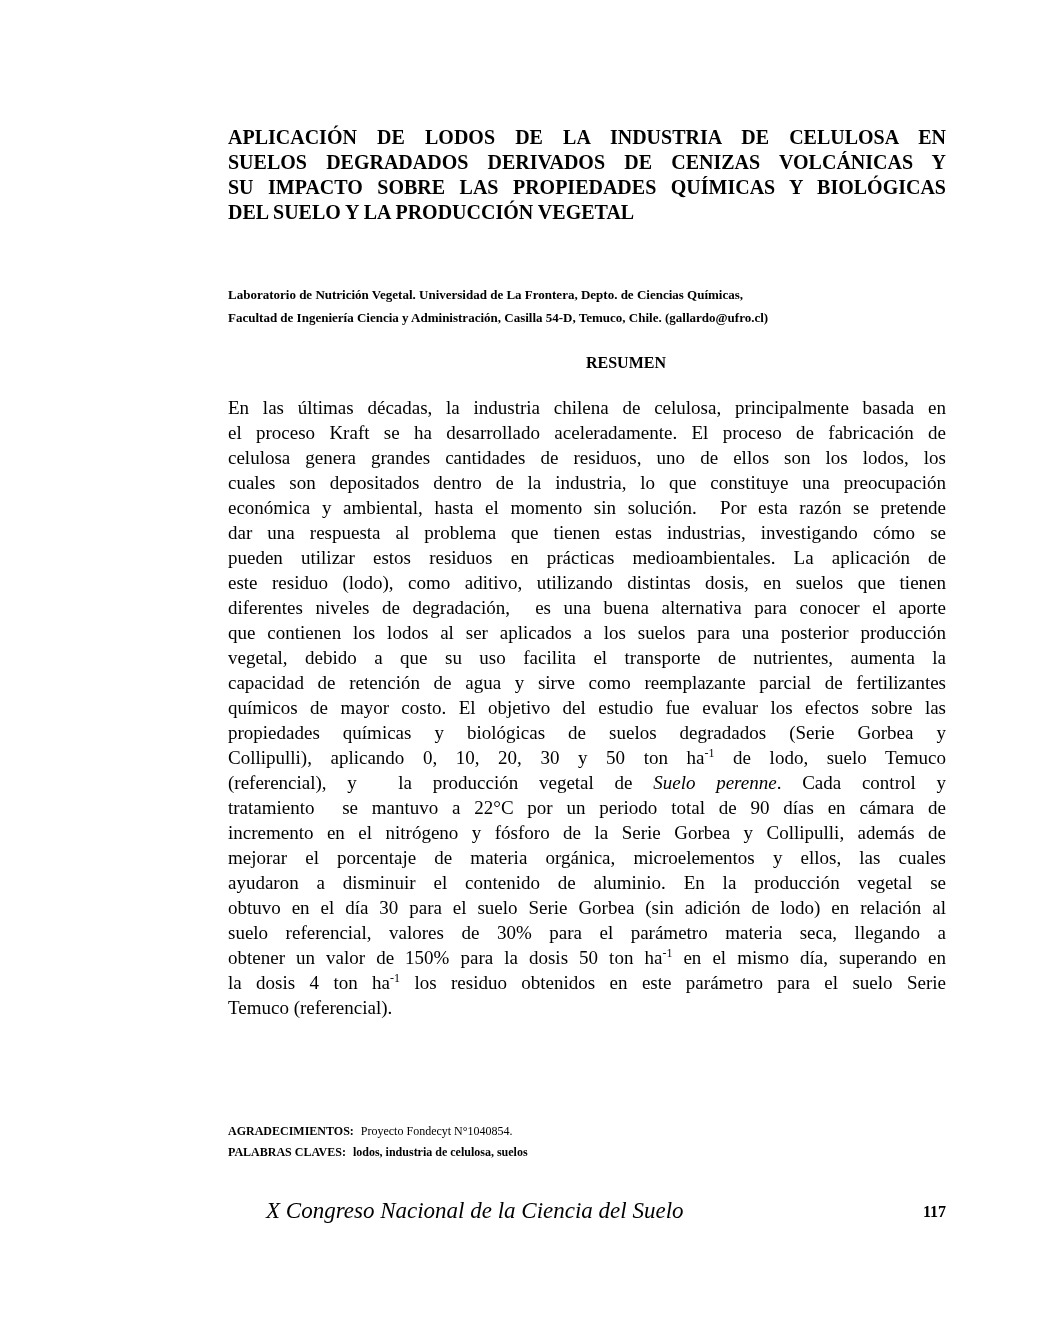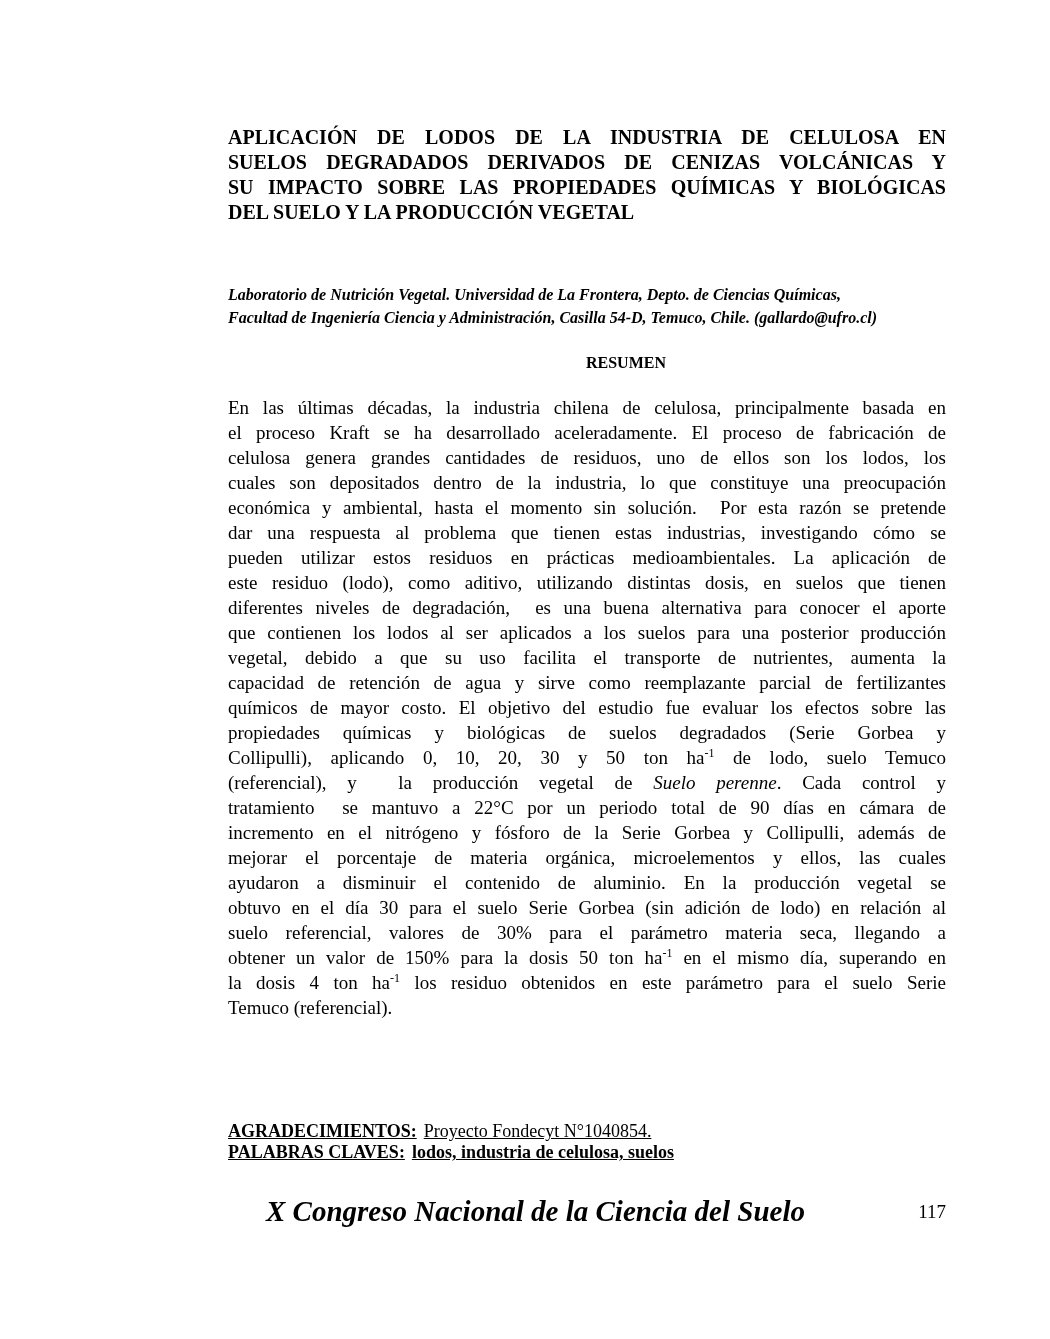--- a/index.html
+++ b/index.html
@@ -37,24 +37,23 @@
   
   .authors-block {
     top: 249px;
     font-size: 16.5px;
     line-height: 25px;
     font-weight: bold;
   }
   
   .affiliation-block { top: 283px; }
   .affiliation-line {
-    font-size: 16px;
+    font-size: 13px;
     line-height: 23px;
     font-weight: bold;
-    font-style: italic;
   }
   
   .resumen-block {
     top: 350px;
     font-size: 16px;
     line-height: 25px;
     font-weight: bold;
     text-align: center;
     padding-left: 78px;
     box-sizing: border-box;
@@ -71,43 +70,43 @@
   .seg-italic { font-style: italic; }
   .seg-sup {
     display: inline-block;
     font-size: 12px;
     line-height: 0;
     position: relative;
     top: -7px;
   }
   
   .ack-block { top: 1121px; }
-  .ack-line { font-size: 18px; line-height: 21px; text-decoration: underline; }
+  .ack-line { font-size: 12px; line-height: 21px; }
   .ack-label { font-weight: bold; }
   .ack-text { margin-left: 7px; font-weight: normal; }
   .kw-text { margin-left: 7px; font-weight: bold; }
   
   .footer-block { top: 1196px; height: 32px; }
   .footer-conference {
     position: absolute;
     left: 38px;
     top: 0;
-    font-size: 29px;
+    font-size: 23px;
     line-height: 30px;
-    font-weight: bold;
+    font-weight: normal;
     font-style: italic;
     white-space: nowrap;
   }
   .footer-page-number {
     position: absolute;
     right: 0;
     top: 2px;
-    font-size: 19px;
+    font-size: 16px;
     line-height: 28px;
-    font-weight: normal;
+    font-weight: bold;
   }
 </style>
 </head>
 <body>
 
 <div class="page">
 
   <div class="block title-block">
       <div class="title-line">APLICACIÓN DE LODOS DE LA INDUSTRIA DE CELULOSA EN</div>
       <div class="title-line">SUELOS DEGRADADOS DERIVADOS DE CENIZAS VOLCÁNICAS Y</div>

